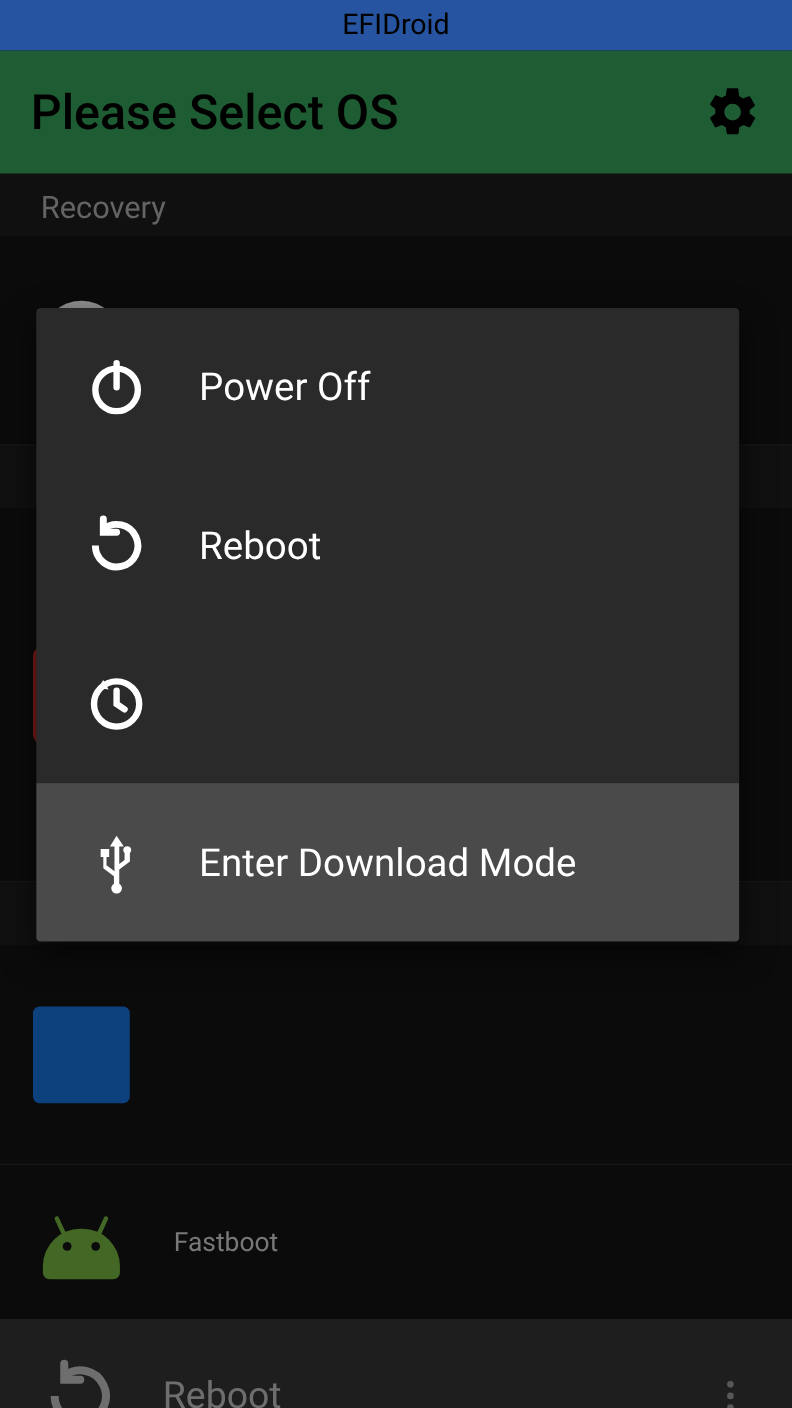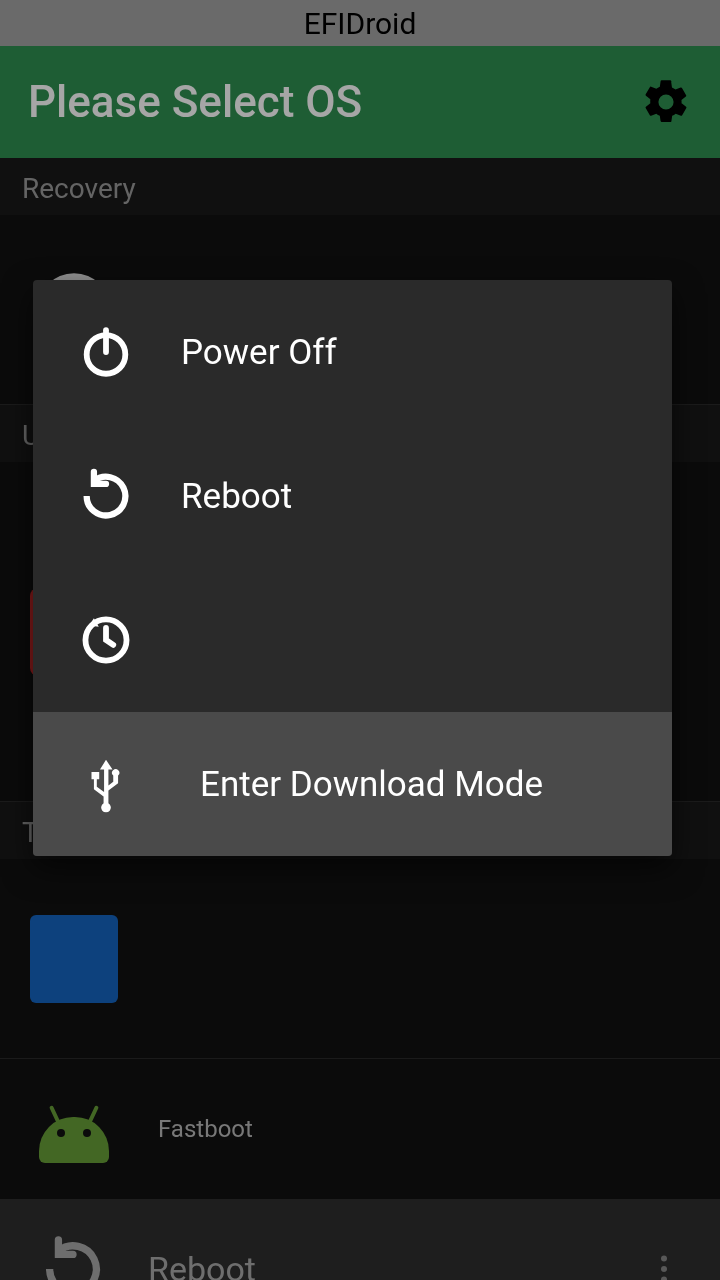--- a/index.html
+++ b/index.html
@@ -2,52 +2,52 @@
 <html><head>
 <meta charset="utf-8">
 <style>
   * { margin: 0; padding: 0; box-sizing: border-box; }
   html, body { width: 720px; height: 1280px; overflow: hidden; font-family: Roboto, "Helvetica Neue", Arial, sans-serif; }
   body { background: #111; color: #ccc; position: relative; }
 
   
   .statusbar {
     height: 46px;
-    background: #a3a3a3;
+    background: #3b82f6;
     display: flex;
     align-items: center;
     justify-content: center;
     color: #000;
-    font-size: 30px;
+    font-size: 26px;
   }
 
   
   .header {
     height: 112px;
     background: #2e9050;
     display: flex;
     align-items: center;
     padding: 0 28px;
   }
   .header-title {
-    color: #ffffff;
+    color: #000000;
     font-size: 44px;
     font-weight: 500;
     flex: 1;
   }
   .gear {
     width: 52px; height: 52px;
     color: #000;
   }
 
   
   .section-label {
     color: #9a9a9a;
     font-size: 28px;
-    padding: 14px 22px 10px;
+    padding: 14px 37px 10px;
     background: #1a1a1a;
   }
 
   .list {
     background: #111;
   }
   .row {
     position: relative;
     height: 190px;
     display: flex;
@@ -102,21 +102,20 @@
     overflow: hidden;
   }
   .menu-item {
     height: 144px;
     display: flex;
     align-items: center;
     padding: 0 44px;
   }
   .menu-item.highlight {
     background: #4a4a4a;
-    gap: 19px;
   }
   .menu-icon {
     width: 58px; height: 58px;
     margin-right: 46px;
     color: #fff;
     flex-shrink: 0;
   }
   .menu-label {
     font-size: 35px;
     color: #fff;

